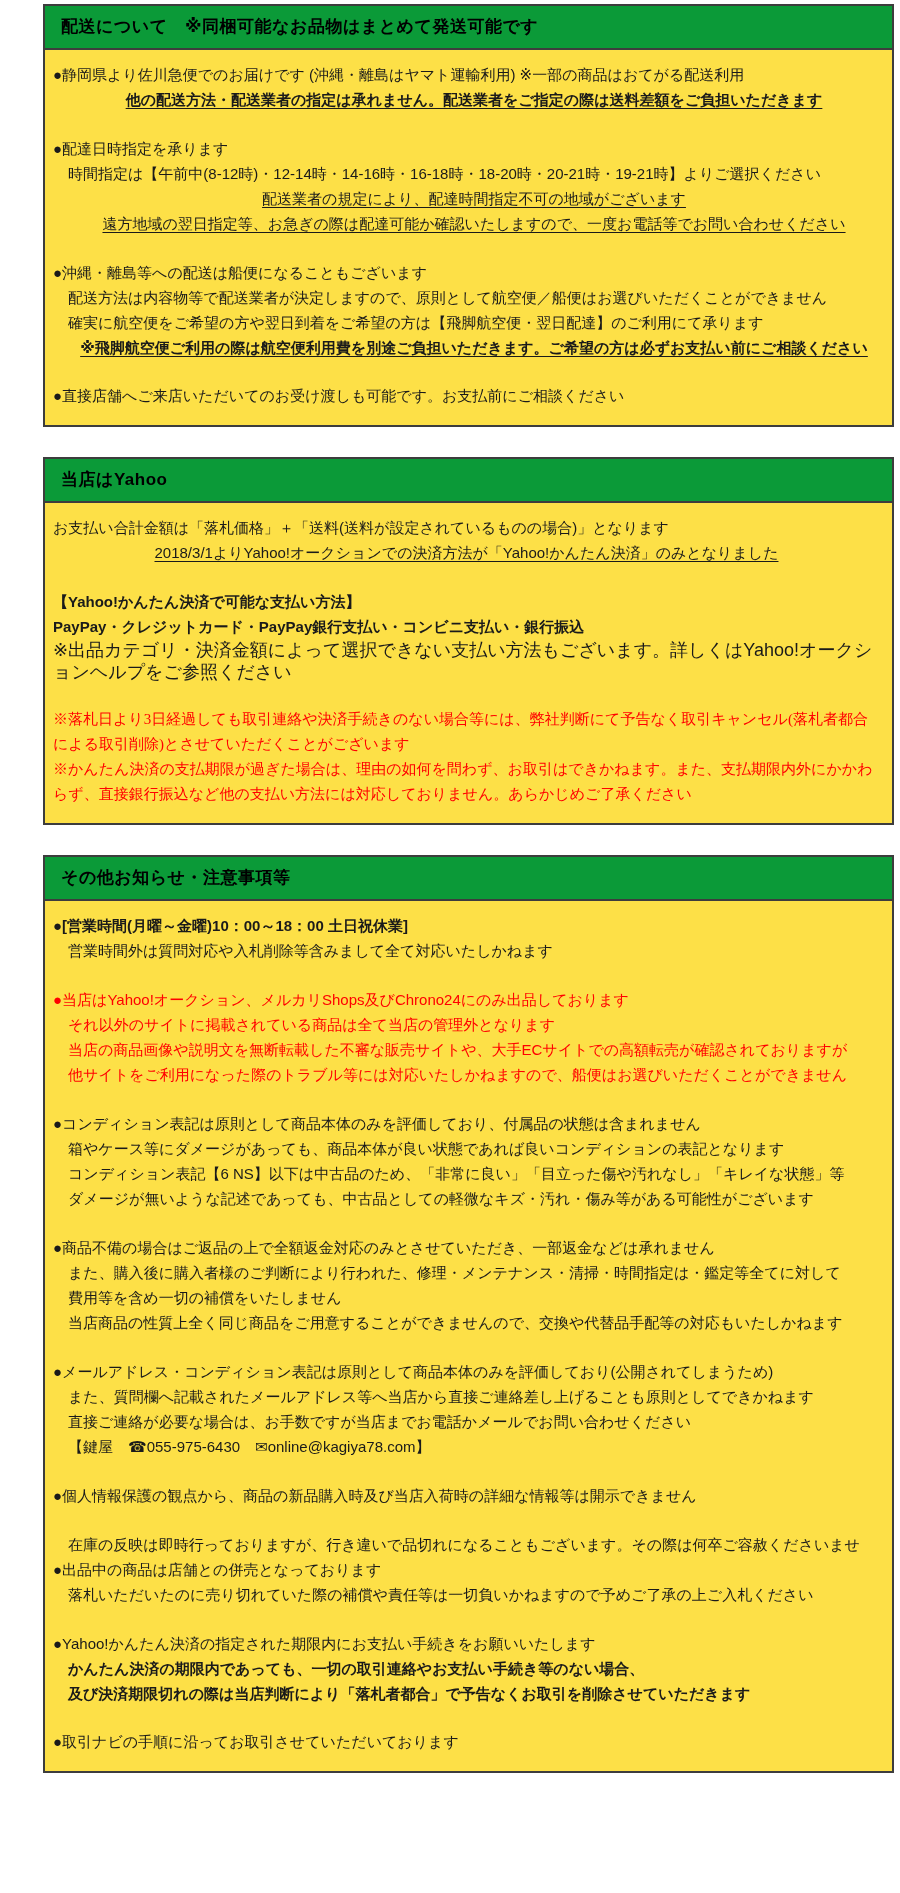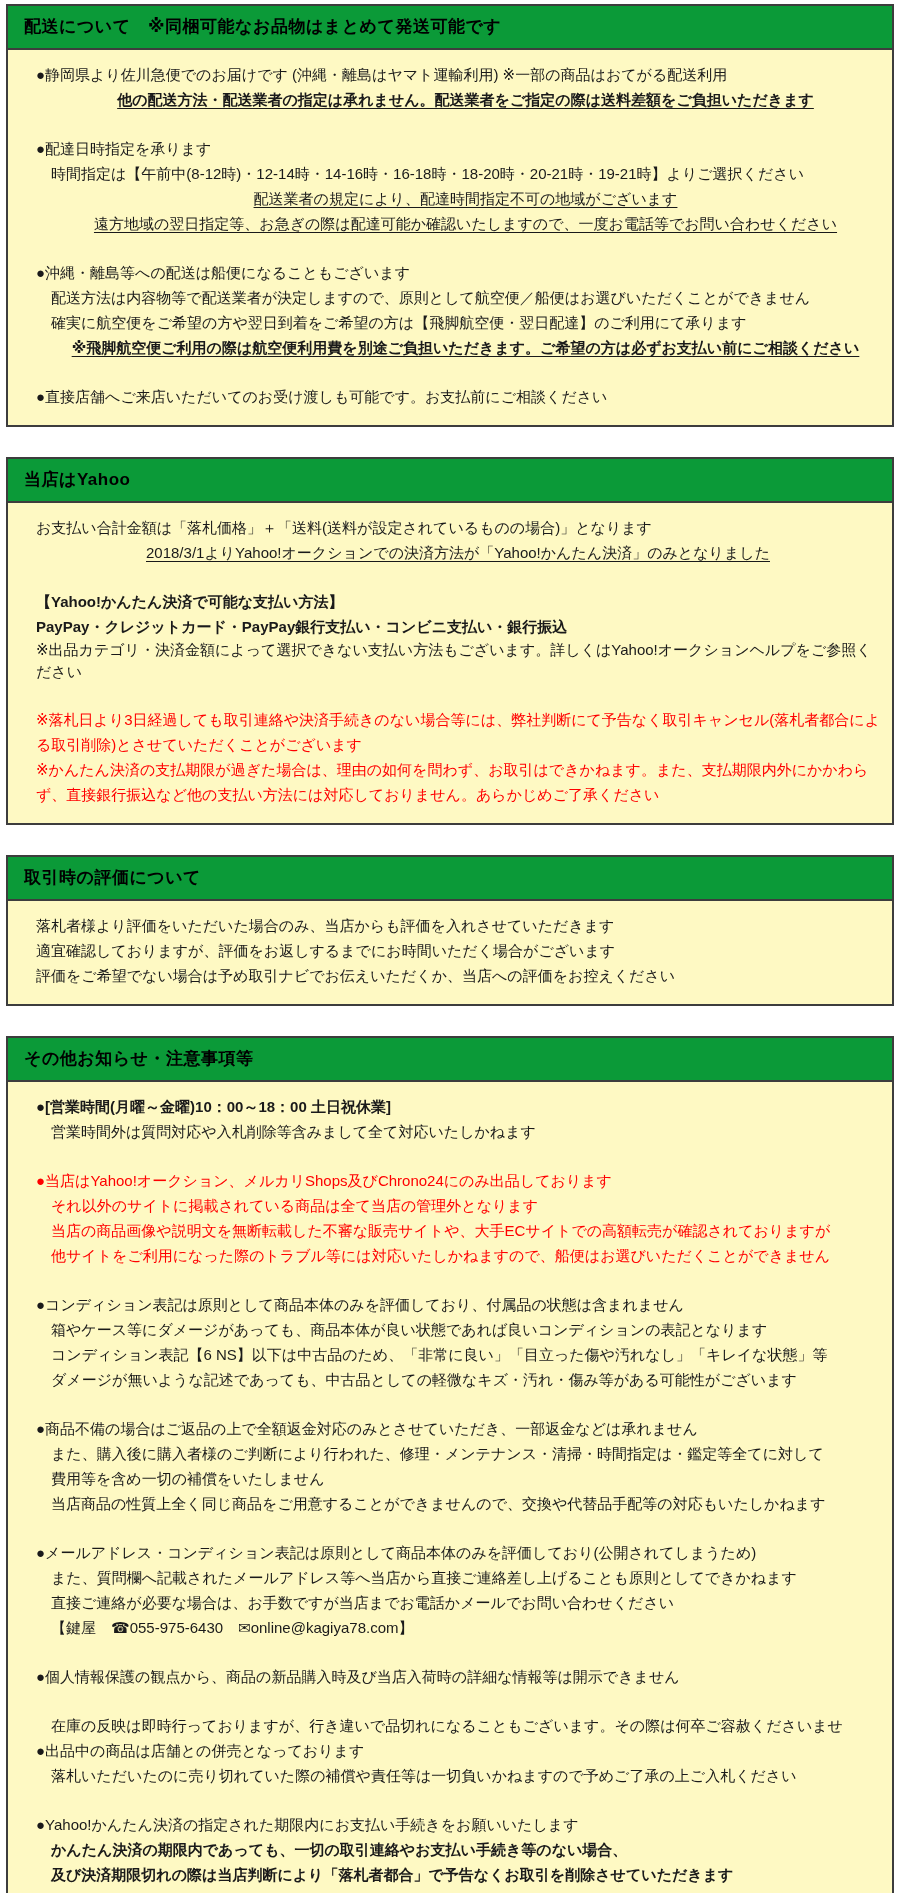--- a/index.html
+++ b/index.html
@@ -10,47 +10,48 @@
     color: #1a1a1a;
   }
   #page {
     width: 900px;
     box-sizing: border-box;
     padding: 4px 6px 10px 6px;
   }
   .section {
     border: 2px solid #3d3d3d;
     margin-bottom: 30px;
-    background: #fef9c3;
+    background: #fde047;
+    margin-left: 37px;
   }
   .section-header {
     background: #0b9a38;
     border-bottom: 2px solid #3d3d3d;
     color: #000000;
     font-weight: bold;
     font-size: 17px;
     line-height: 20px;
     padding: 11px 14px 11px 16px;
     letter-spacing: 0.5px;
   }
   .section-body {
-    padding: 12px 12px 16px 28px;
+    padding: 12px 12px 16px 8px;
     font-size: 15px;
   }
   .para { margin-bottom: 24px; }
-  .para:last-child { margin-bottom: 0; }
+  .para:last-child { margin-bottom: 0; font-family: Liberation Serif, serif; }
   .line {
     line-height: 25px;
     min-height: 25px;
     white-space: normal;
   }
   .line.b { font-weight: bold; }
   .line.u { text-decoration: underline; text-underline-offset: 3px; text-align: center; }
   .line.r { color: #ff0000; }
-  .line.s { font-size: 15px; line-height: 22px; min-height: 22px; }
+  .line.s { font-size: 18px; line-height: 22px; min-height: 22px; }
   .line.i { padding-left: 15px; }
 </style>
 </head>
 <body>
 
 <div id="page">
     <section class="section">
       <div class="section-header">配送について　※同梱可能なお品物はまとめて発送可能です</div>
       <div class="section-body">
         <div class="para">
@@ -82,30 +83,20 @@
           <div class="line u">2018/3/1よりYahoo!オークションでの決済方法が「Yahoo!かんたん決済」のみとなりました</div>
         </div>
         <div class="para">
           <div class="line b">【Yahoo!かんたん決済で可能な支払い方法】</div>
           <div class="line b">PayPay・クレジットカード・PayPay銀行支払い・コンビニ支払い・銀行振込</div>
           <div class="line s">※出品カテゴリ・決済金額によって選択できない支払い方法もございます。詳しくはYahoo!オークションヘルプをご参照ください</div>
         </div>
         <div class="para">
           <div class="line r">※落札日より3日経過しても取引連絡や決済手続きのない場合等には、弊社判断にて予告なく取引キャンセル(落札者都合による取引削除)とさせていただくことがございます</div>
           <div class="line r">※かんたん決済の支払期限が過ぎた場合は、理由の如何を問わず、お取引はできかねます。また、支払期限内外にかかわらず、直接銀行振込など他の支払い方法には対応しておりません。あらかじめご了承ください</div>
-        </div>
-      </div>
-    </section>
-    <section class="section">
-      <div class="section-header">取引時の評価について</div>
-      <div class="section-body">
-        <div class="para">
-          <div class="line">落札者様より評価をいただいた場合のみ、当店からも評価を入れさせていただきます</div>
-          <div class="line">適宜確認しておりますが、評価をお返しするまでにお時間いただく場合がございます</div>
-          <div class="line">評価をご希望でない場合は予め取引ナビでお伝えいただくか、当店への評価をお控えください</div>
         </div>
       </div>
     </section>
     <section class="section">
       <div class="section-header">その他お知らせ・注意事項等</div>
       <div class="section-body">
         <div class="para">
           <div class="line b">●[営業時間(月曜～金曜)10：00～18：00 土日祝休業]</div>
           <div class="line i">営業時間外は質問対応や入札削除等含みまして全て対応いたしかねます</div>
         </div>

